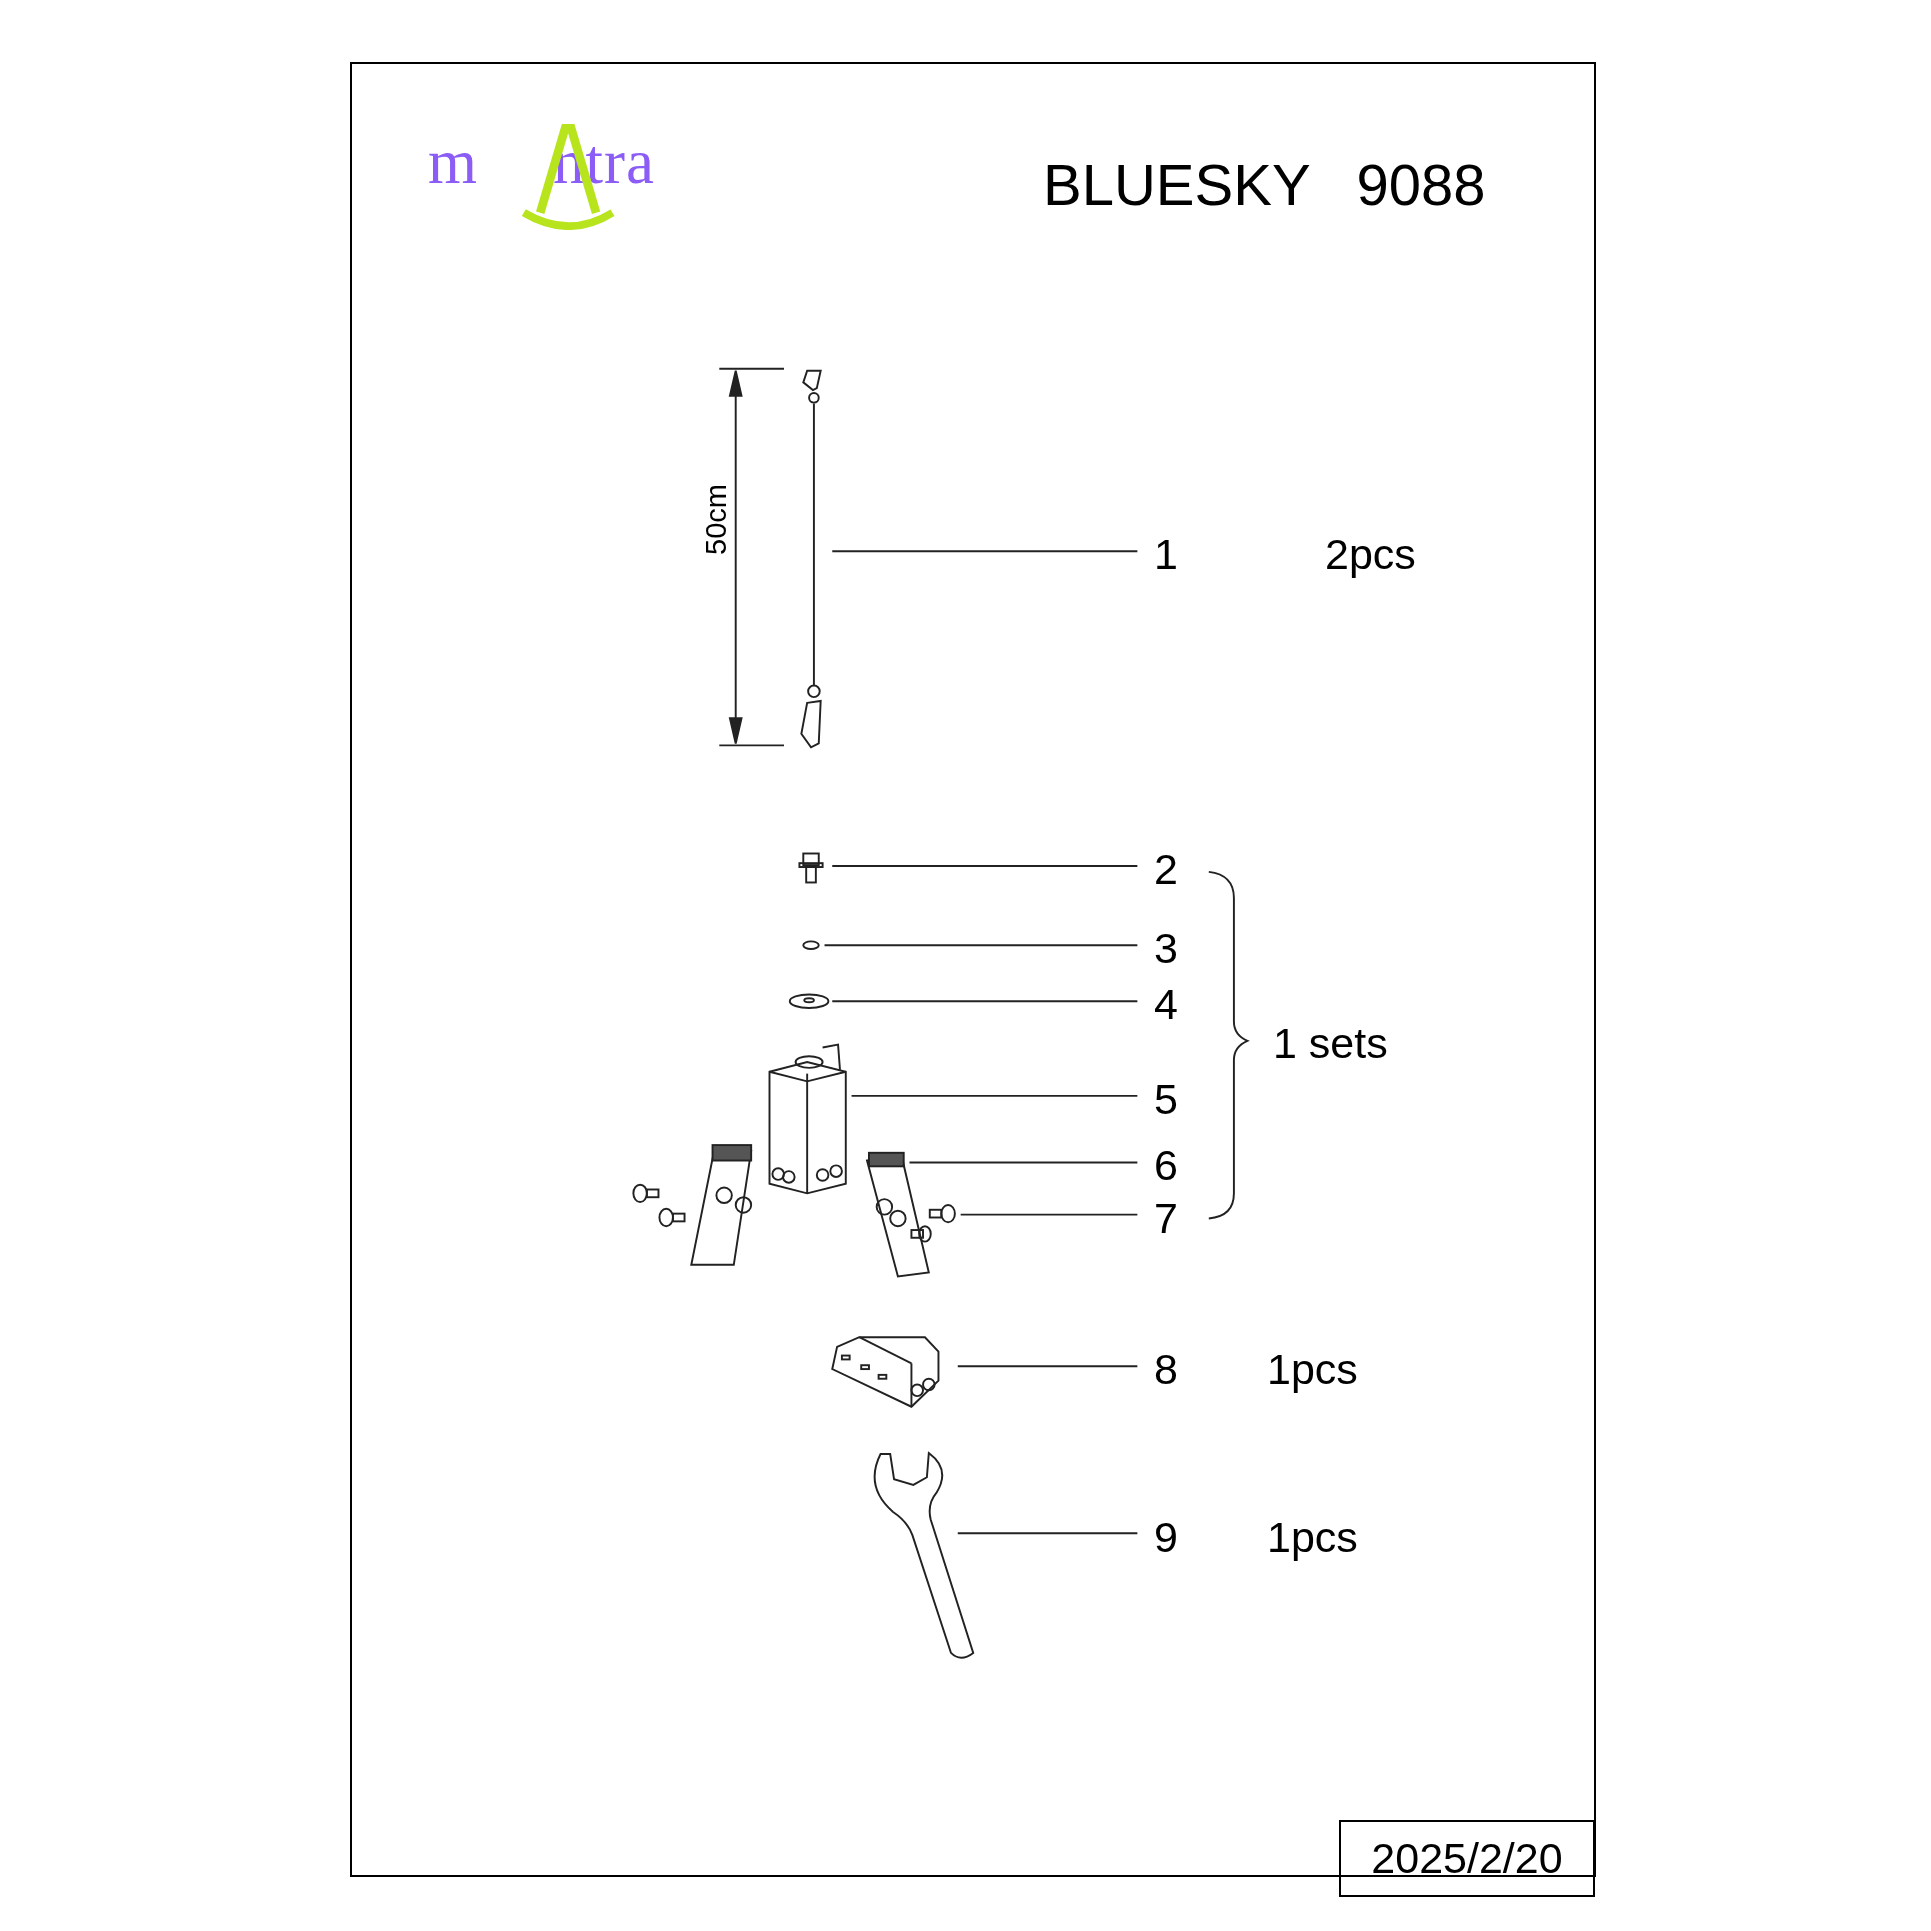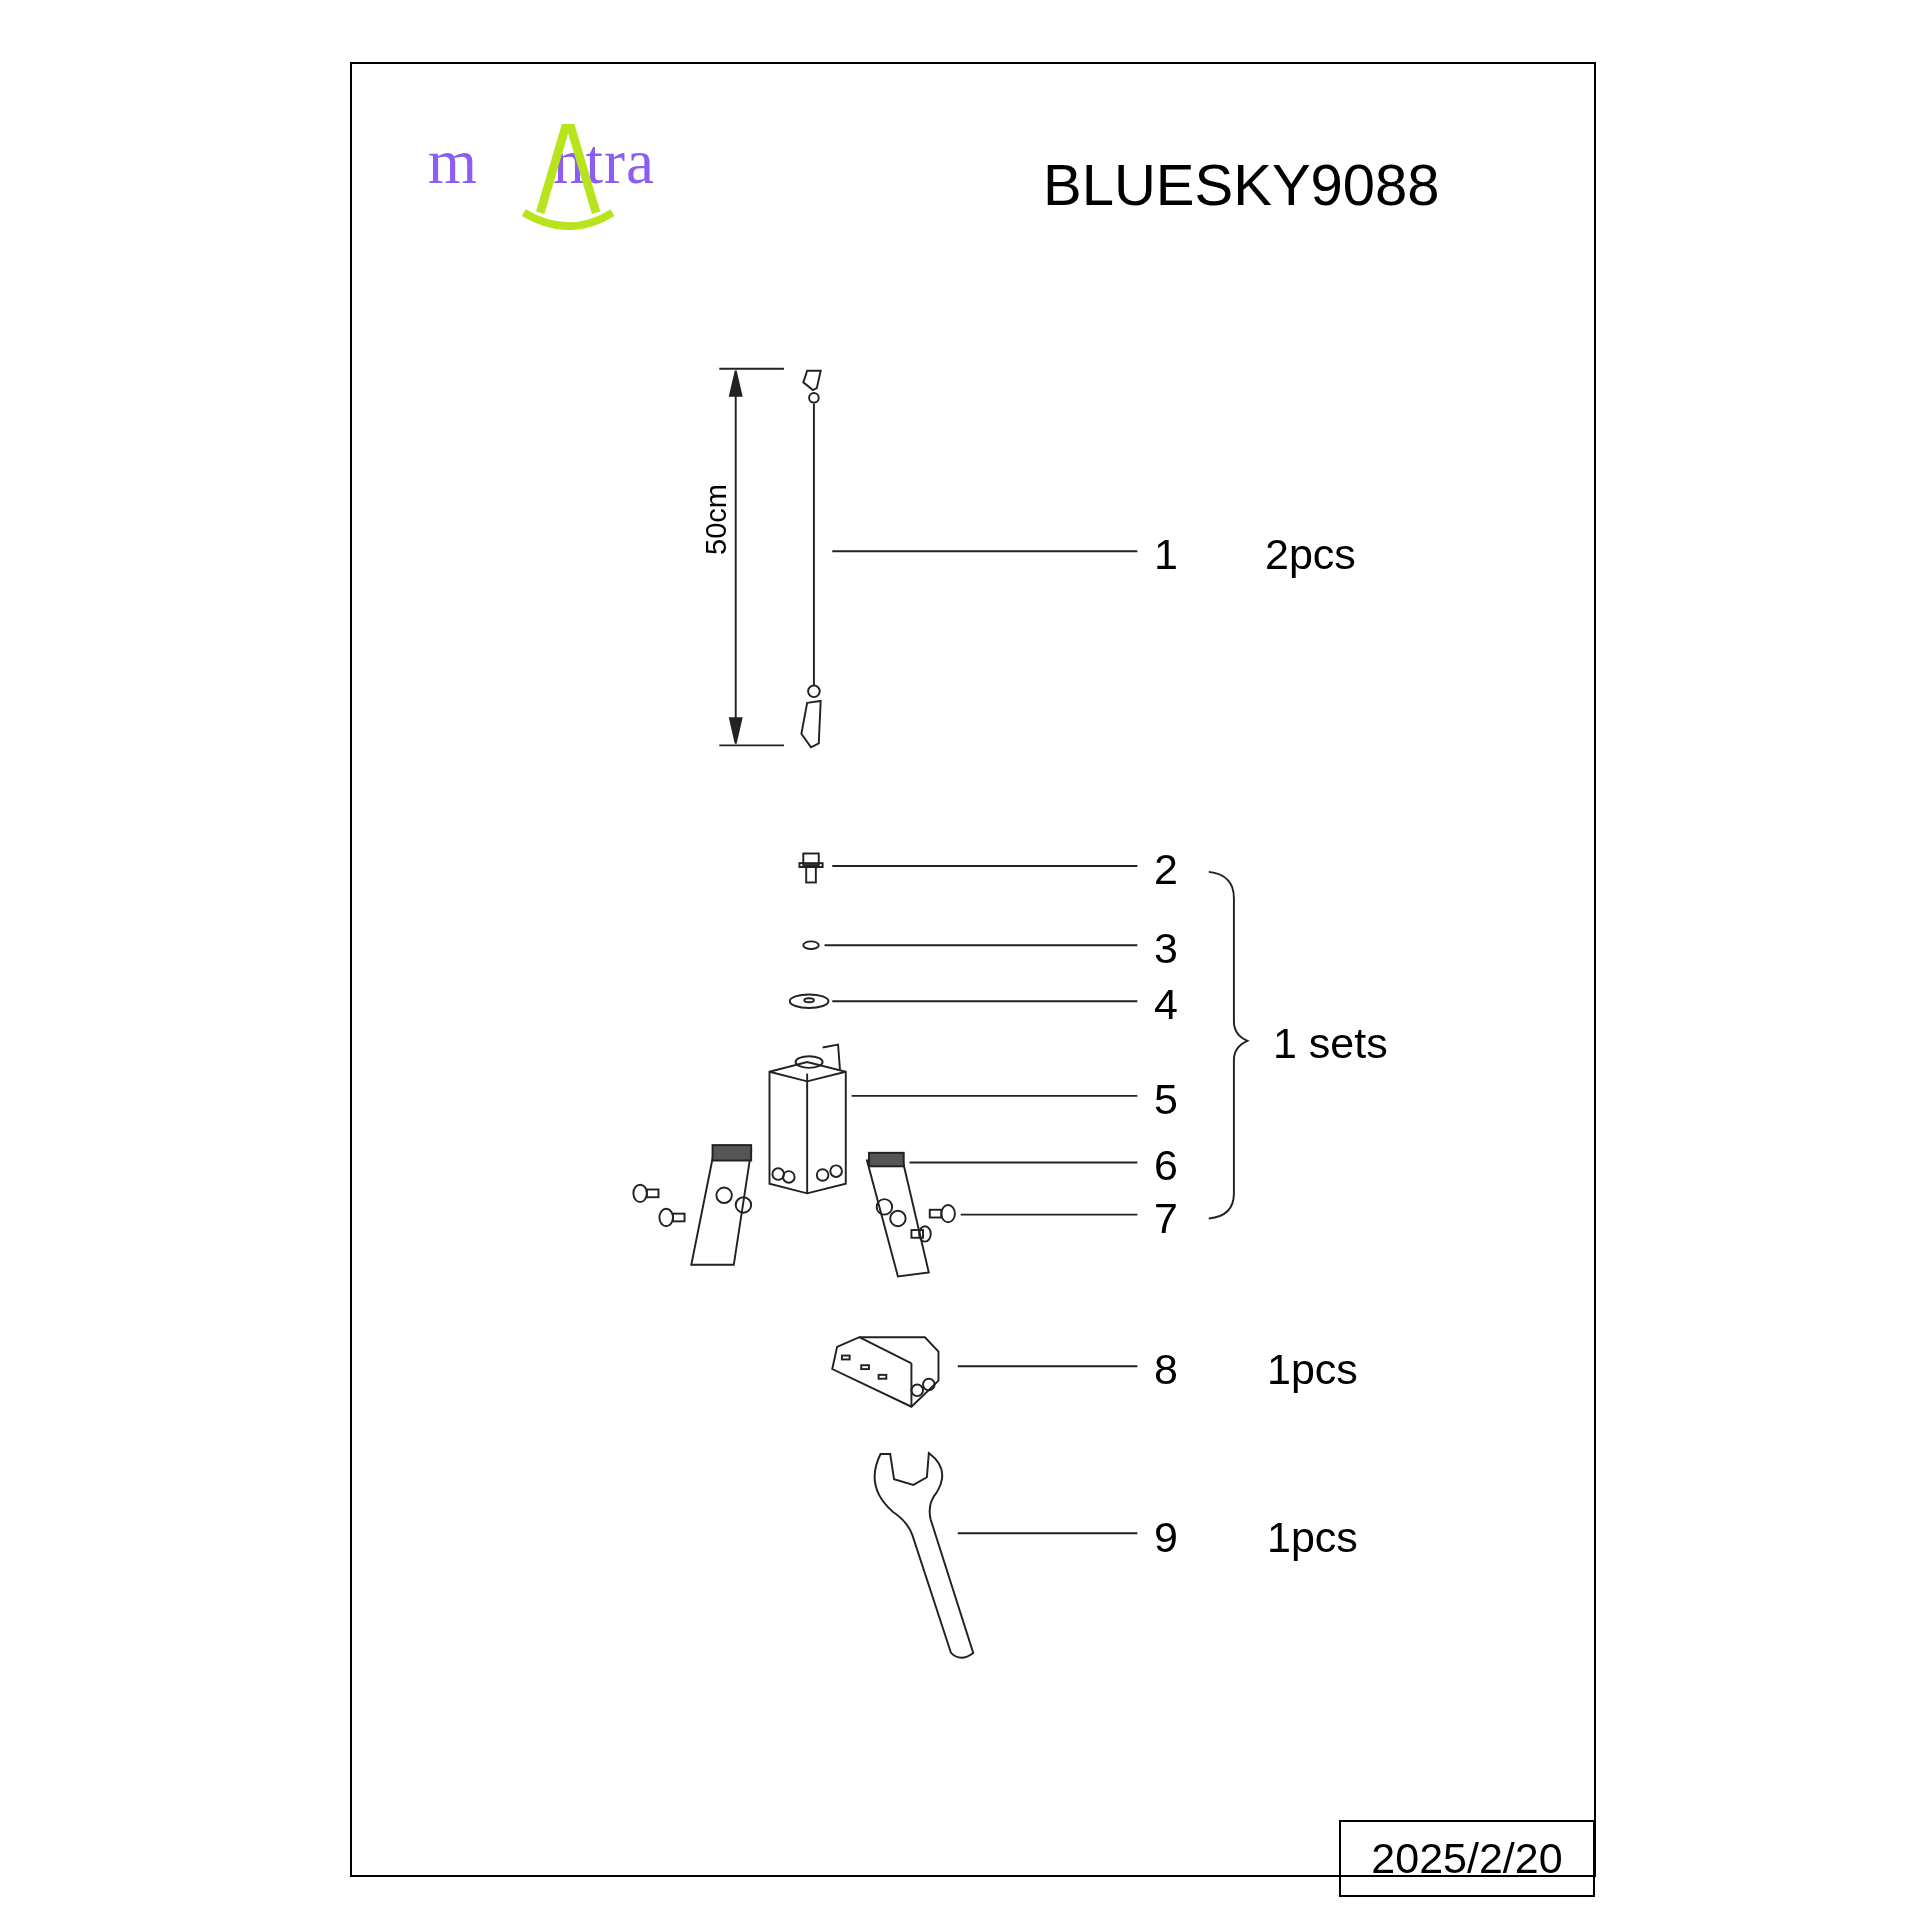--- a/index.html
+++ b/index.html
@@ -2,21 +2,21 @@
 <html><head>
 <meta charset="utf-8">
 <style>
   html, body { margin:0; padding:0; background:#ffffff; }
   body { width:1931px; height:1931px; position:relative; overflow:hidden; font-family:"Liberation Sans", sans-serif; color:#000; }
   .frame { position:absolute; left:350px; top:62px; width:1246px; height:1815px; border:2.9px solid #000; box-sizing:border-box; }
   .logo { position:absolute; left:428px; top:114px; font-family:"Liberation Serif", serif; font-size:63px; line-height:97px; letter-spacing:1px; color:#8b5cf6; white-space:nowrap; }
   .logo .gap { display:inline-block; width:75px; }
   .logo-mark { position:absolute; left:519px; top:124px; }
   .title { position:absolute; left:1043px; top:156px; font-size:58px; line-height:58px; white-space:nowrap; }
-  .title .model { }
+  .title .model { margin-left:46px; }
   .drawing { position:absolute; left:0; top:0; }
   .lbl { position:absolute; font-size:43px; line-height:43px; white-space:nowrap; }
   .dim { position:absolute; left:700px; top:555px; font-size:29px; transform:rotate(-90deg); transform-origin:left top; white-space:nowrap; }
   .datebox { position:absolute; left:1339px; top:1800px; width:256px; height:77px; border:2.9px solid #000; box-sizing:border-box; display:flex; align-items:center; justify-content:center; font-size:43px;margin-top:20px; }
 </style>
 </head>
 <body>
 
 <div class="frame"></div>
 
@@ -115,21 +115,21 @@
   </g>
   <line x1="992" y1="1415" x2="1178" y2="1415"></line>
 
   <path d="M912 1506 Q895 1540 925 1566 Q940 1576 945 1590 L985 1712 Q995 1722 1008 1712 L964 1574 Q960 1558 970 1546 Q985 1522 962 1505 L960 1530 L946 1538 L926 1532 L922 1506 Z"></path>
   <line x1="992" y1="1588" x2="1178" y2="1588"></line>
 </svg>
 
 <div class="dim">50cm</div>
 
 <div class="lbl" style="left:1154px;top:533px;">1</div>
-<div class="lbl" style="left:1265px;top:533px;">2pcs</div>
+<div class="lbl" style="left:1325px;top:533px;">2pcs</div>
 
 <div class="lbl" style="left:1154px;top:848px;">2</div>
 <div class="lbl" style="left:1154px;top:927px;">3</div>
 <div class="lbl" style="left:1154px;top:983px;">4</div>
 <div class="lbl" style="left:1154px;top:1078px;">5</div>
 <div class="lbl" style="left:1154px;top:1144px;">6</div>
 <div class="lbl" style="left:1154px;top:1197px;">7</div>
 <div class="lbl" style="left:1273px;top:1022px;">1 sets</div>
 
 <div class="lbl" style="left:1154px;top:1348px;">8</div>

